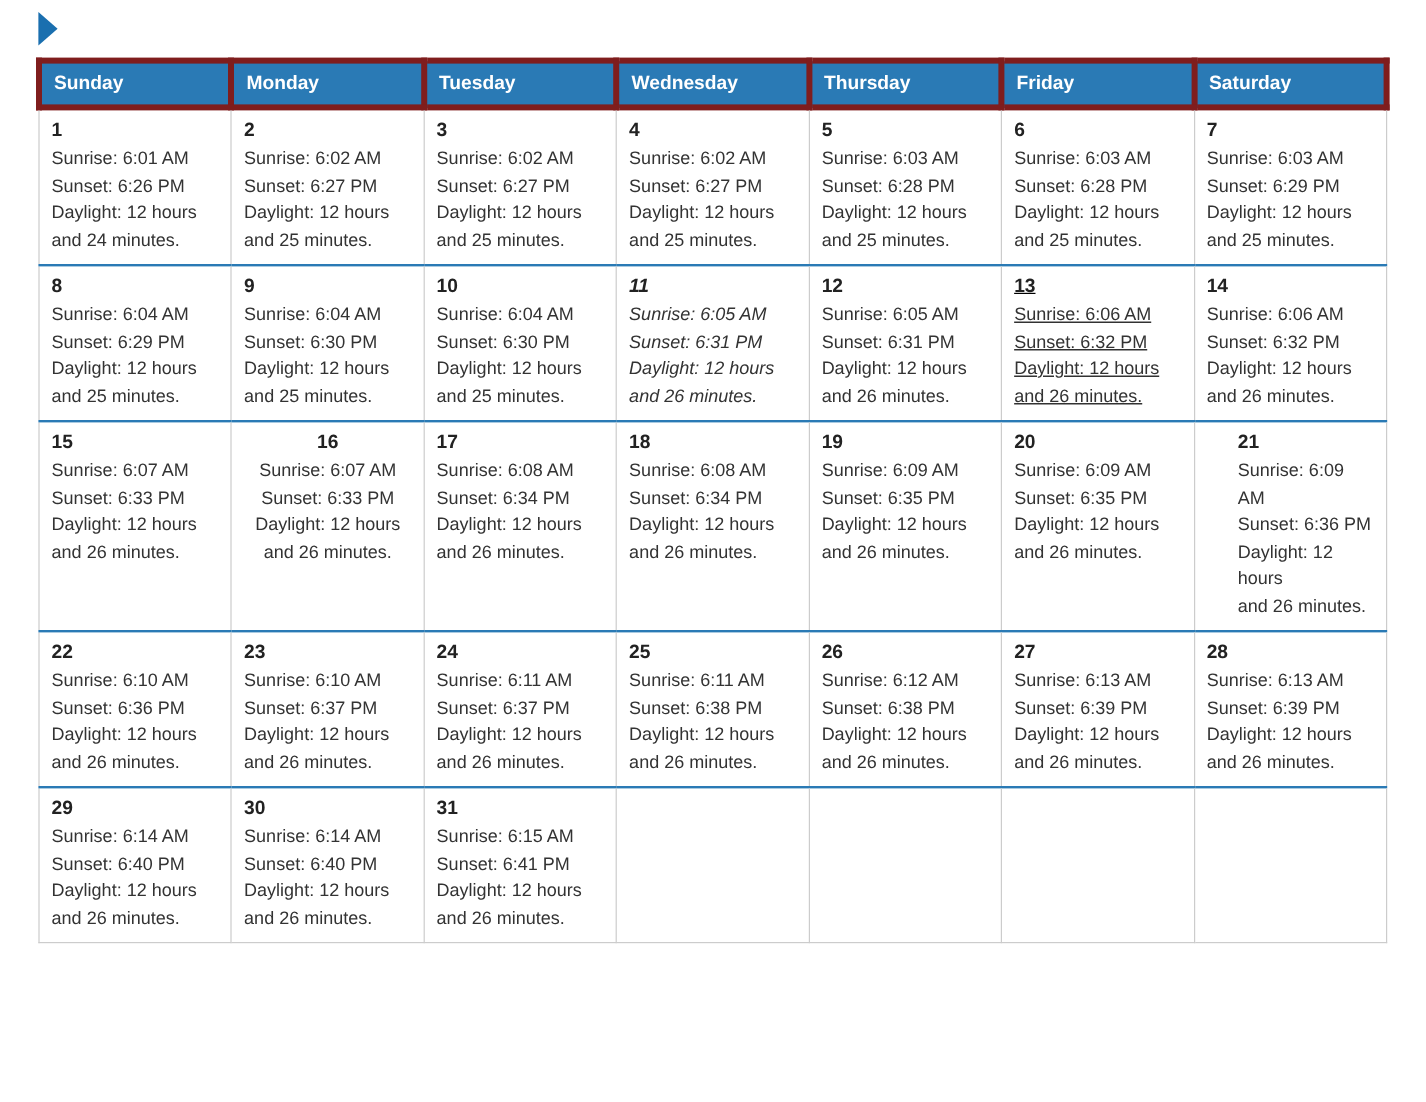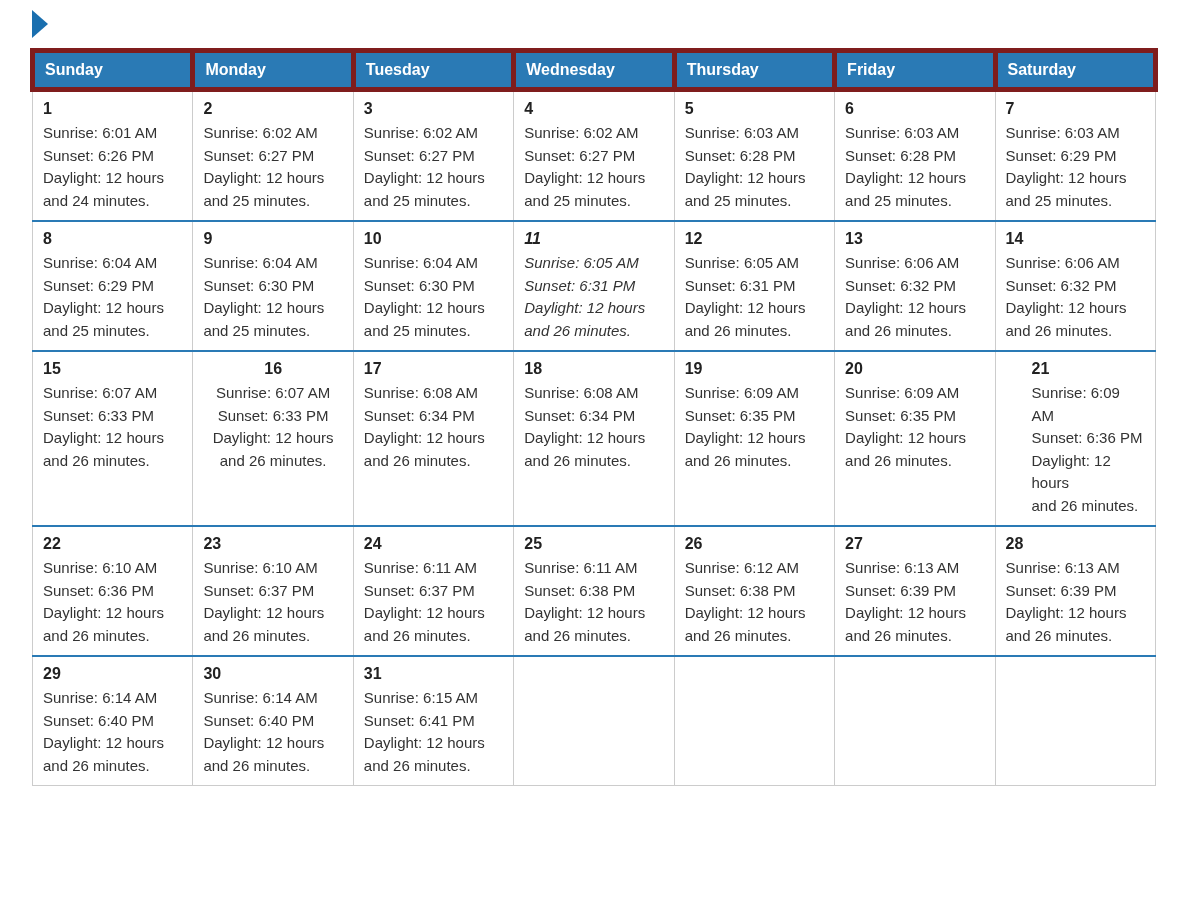--- a/index.html
+++ b/index.html
@@ -181,21 +181,21 @@
           <div class="day-info">Sunrise: 6:04 AM<br>Sunset: 6:30 PM<br>Daylight: 12 hours<br>and 25 minutes.</div>
         </td>
         <td style="border-top: 2px solid rgb(42, 122, 181); font-style: italic;">
           <span class="day-number">11</span>
           <div class="day-info">Sunrise: 6:05 AM<br>Sunset: 6:31 PM<br>Daylight: 12 hours<br>and 26 minutes.</div>
         </td>
         <td style="border-top: 2px solid rgb(42, 122, 181);">
           <span class="day-number">12</span>
           <div class="day-info">Sunrise: 6:05 AM<br>Sunset: 6:31 PM<br>Daylight: 12 hours<br>and 26 minutes.</div>
         </td>
-        <td style="border-top: 2px solid rgb(42, 122, 181);">
+        <td style="border-top: 2px solid rgb(42, 122, 181); text-decoration: underline;">
           <span class="day-number">13</span>
           <div class="day-info">Sunrise: 6:06 AM<br>Sunset: 6:32 PM<br>Daylight: 12 hours<br>and 26 minutes.</div>
         </td>
         <td style="border-top: 2px solid rgb(42, 122, 181);">
           <span class="day-number">14</span>
           <div class="day-info">Sunrise: 6:06 AM<br>Sunset: 6:32 PM<br>Daylight: 12 hours<br>and 26 minutes.</div>
         </td>
       </tr>
       <tr class="row-divider">
         <td style="border-top: 2px solid rgb(42, 122, 181); margin-left: 24px;">

